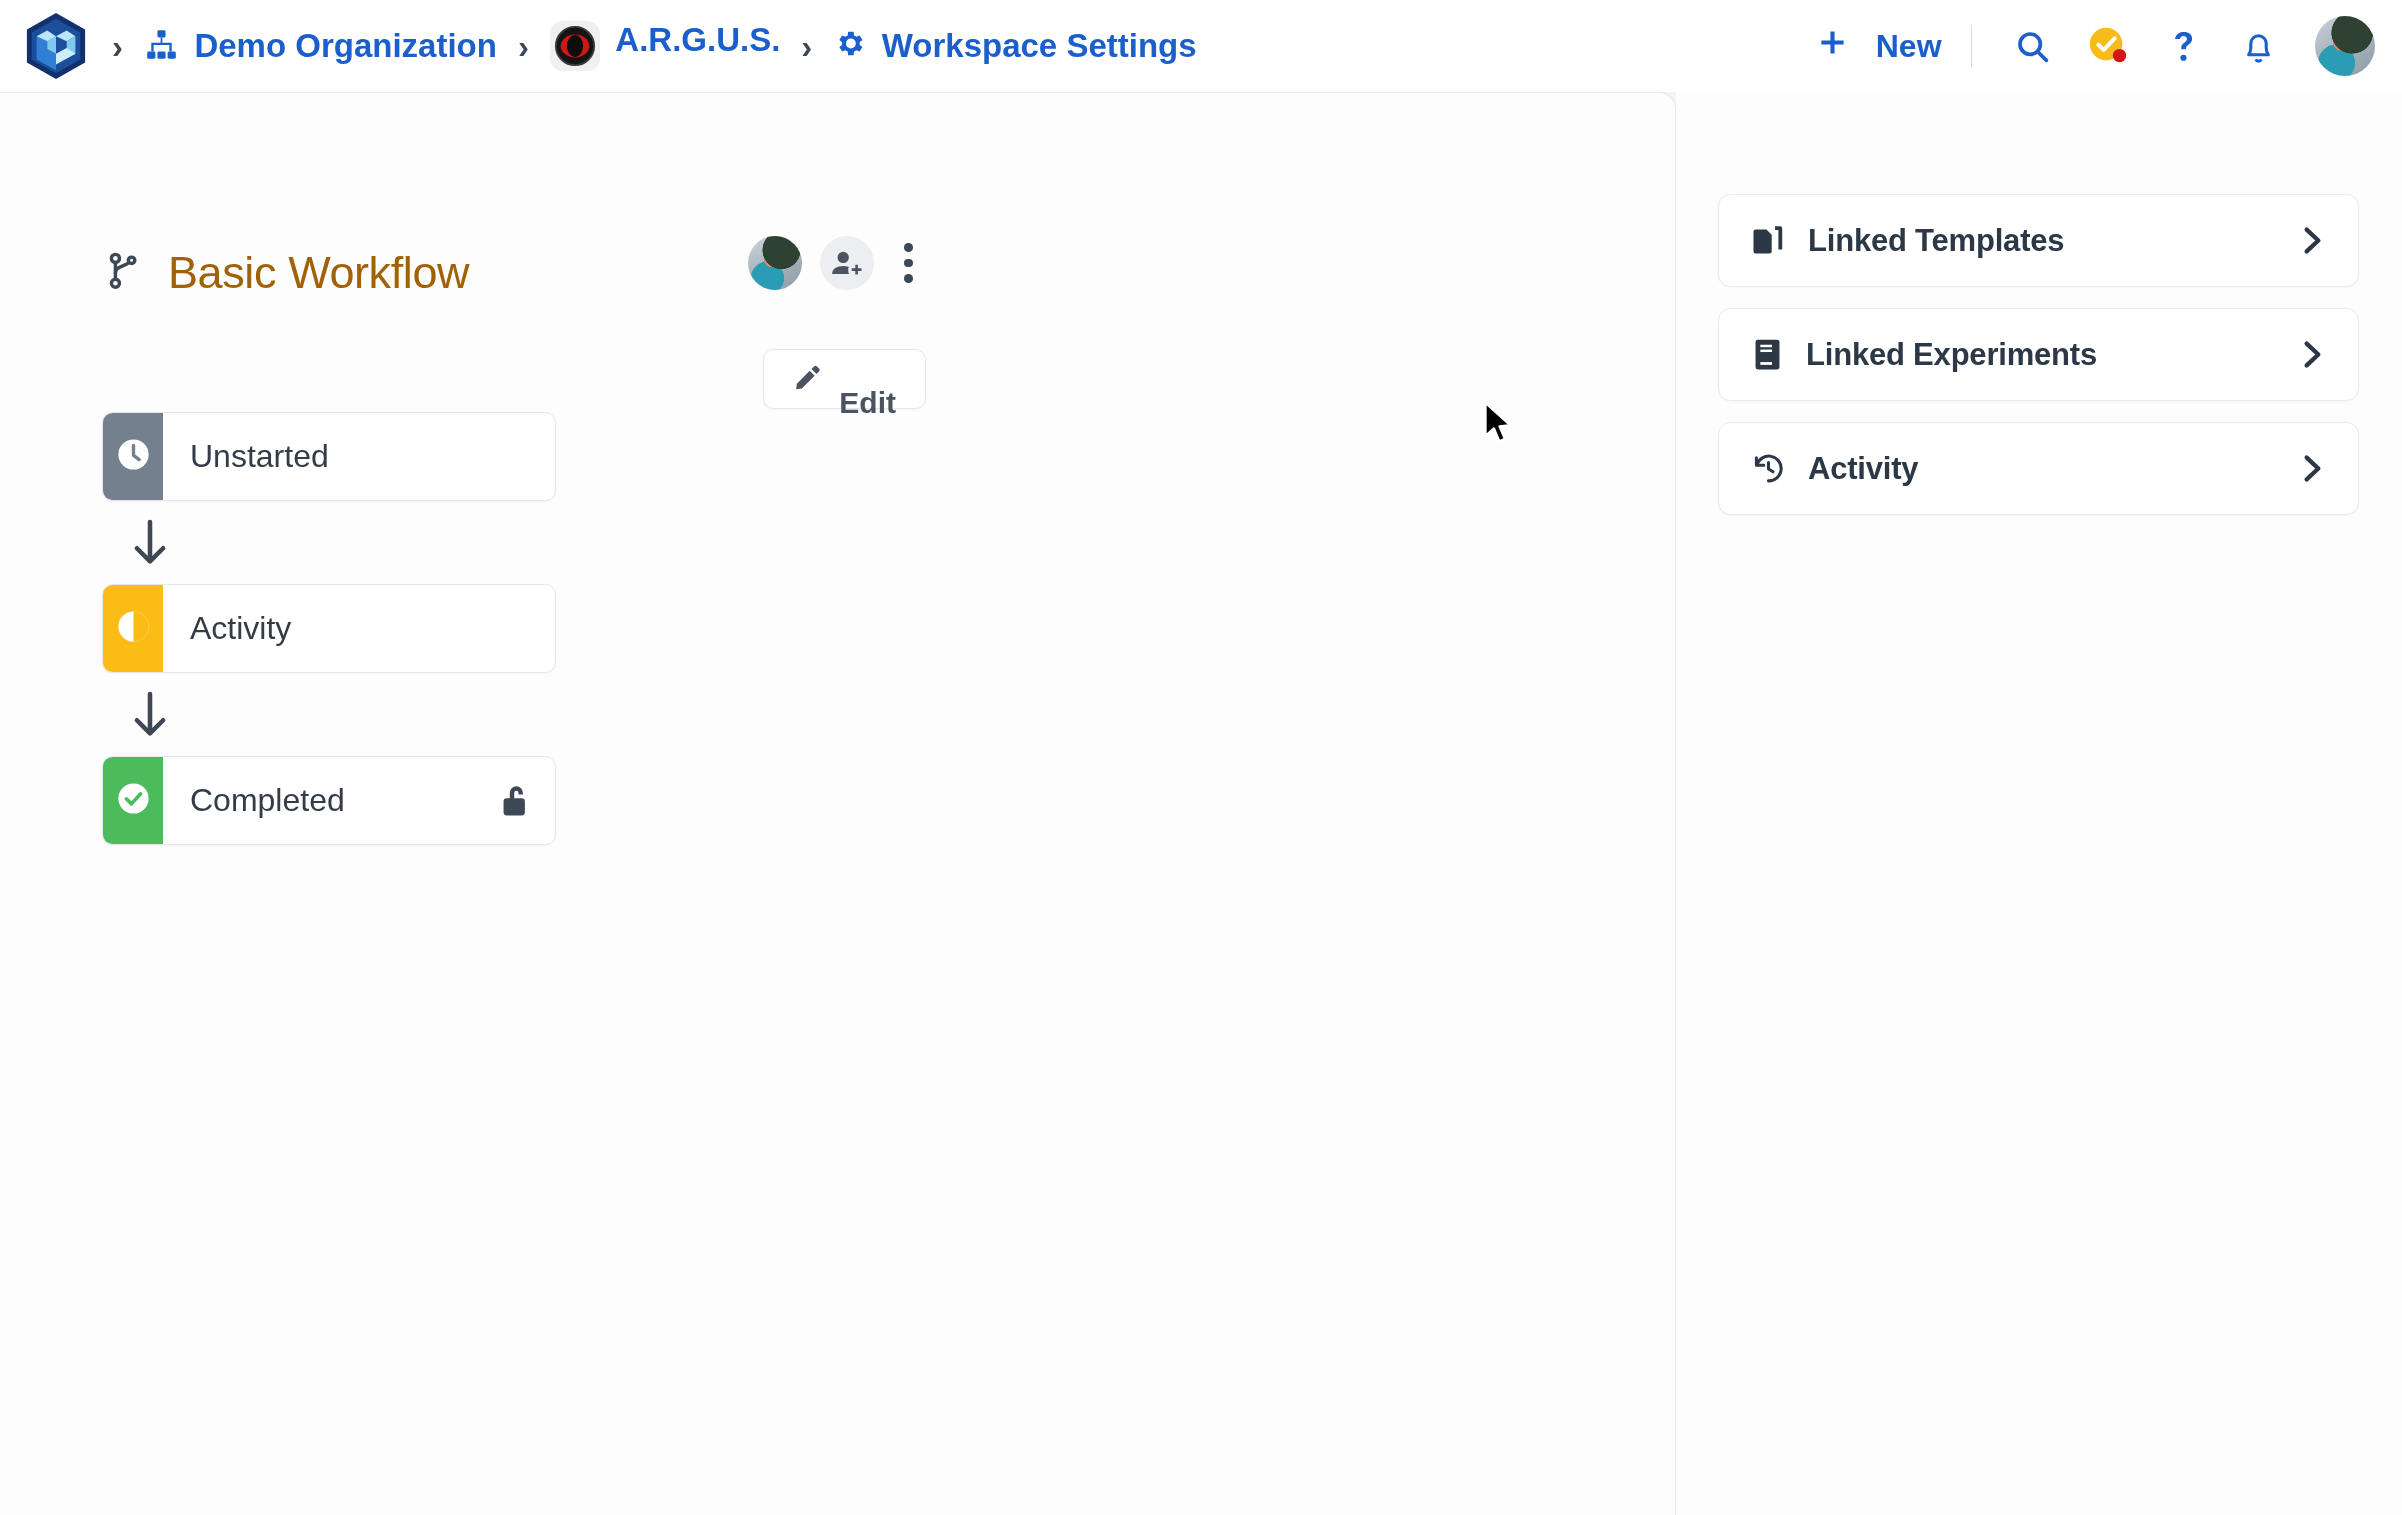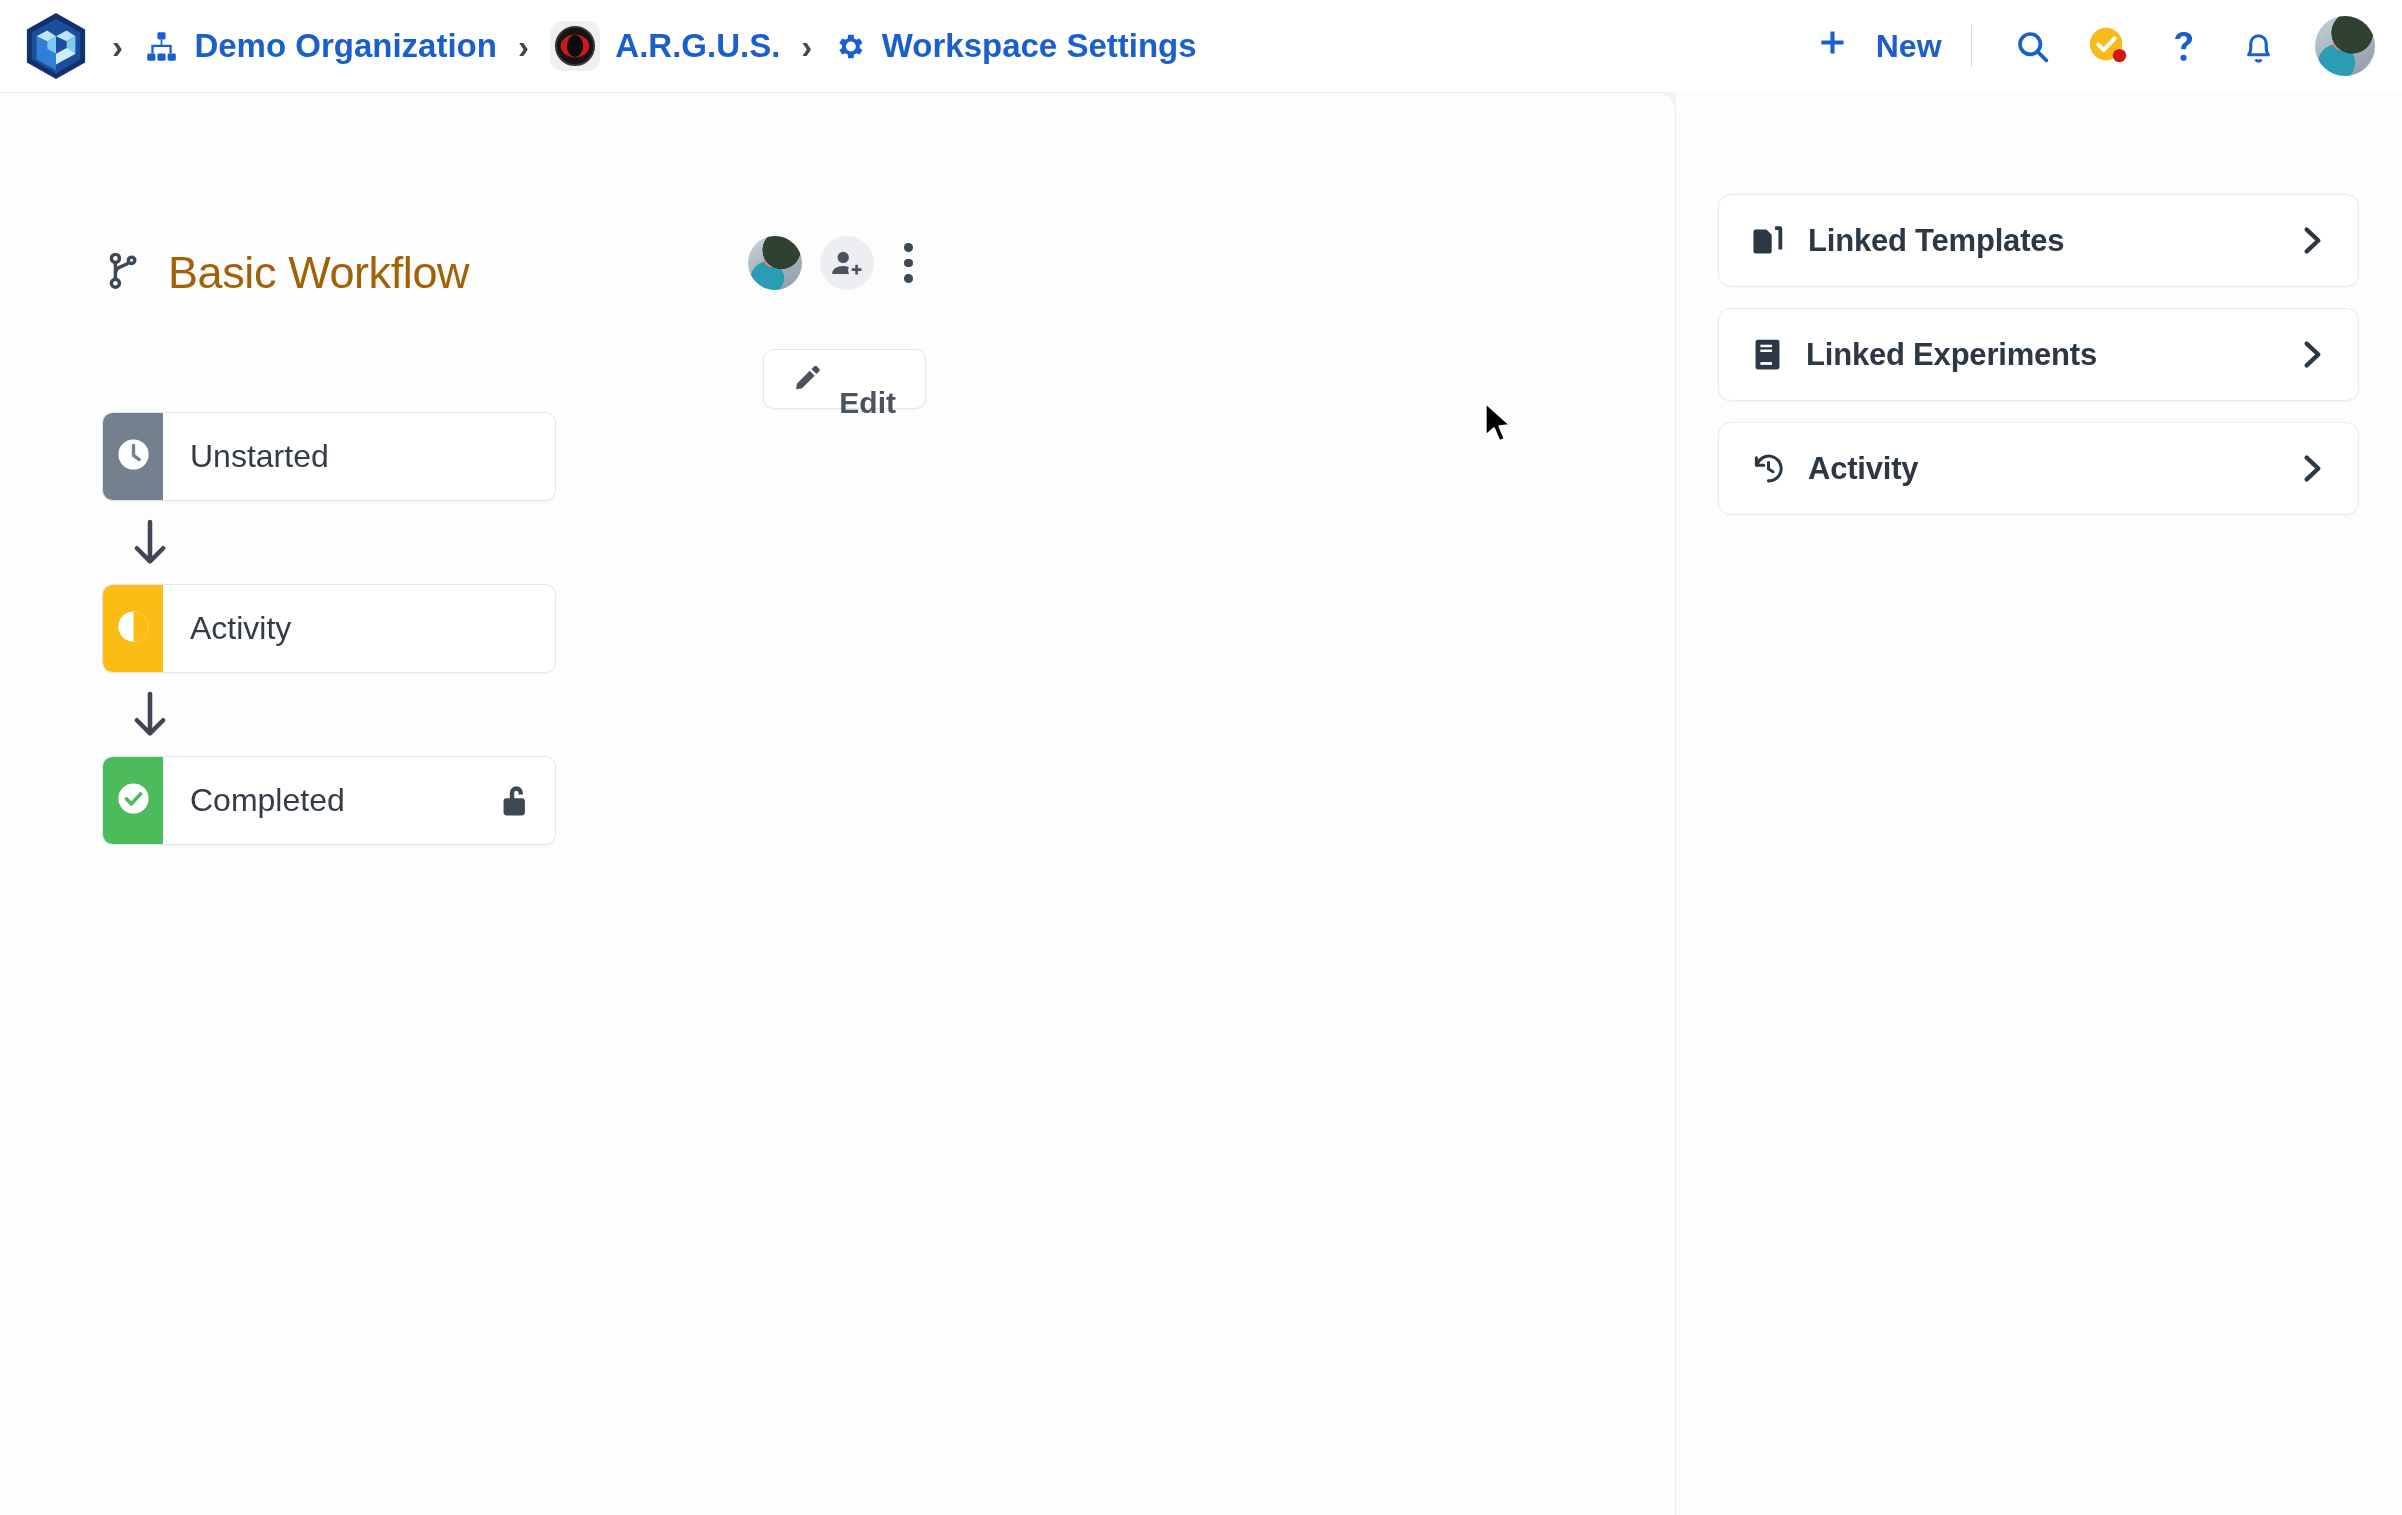--- a/index.html
+++ b/index.html
@@ -18,21 +18,21 @@
     display: flex; align-items: center;
     padding: 0 27px 0 21px;
   }
   .logo-wrap { width: 70px; height: 70px; display:flex; align-items:center; justify-content:center; flex:none; }
   .crumb-sep {
     color: #3d4854; font-size: 33px; font-weight: 600;
     margin: 0 21px; flex: none; line-height: 1;
     display:flex; align-items:center; height: 39px;
   }
   .crumb {
-    display: flex; align-items: center; gap: 15.4px;
+    display: flex; align-items: flex-start; gap: 15.4px;
     color: #1a5fcc; font-size: 33px; font-weight: 600;
     white-space: nowrap; flex: none; cursor: pointer;
   }
   .crumb .ci { display:flex; align-items:center; flex:none; }
   .ws-badge {
     width: 50px; height: 50px; border-radius: 12.6px;
     background: #f0f0f0; display: flex; align-items: center; justify-content: center; flex:none;
   }
   .spacer { flex: 1 1 auto; }
 

